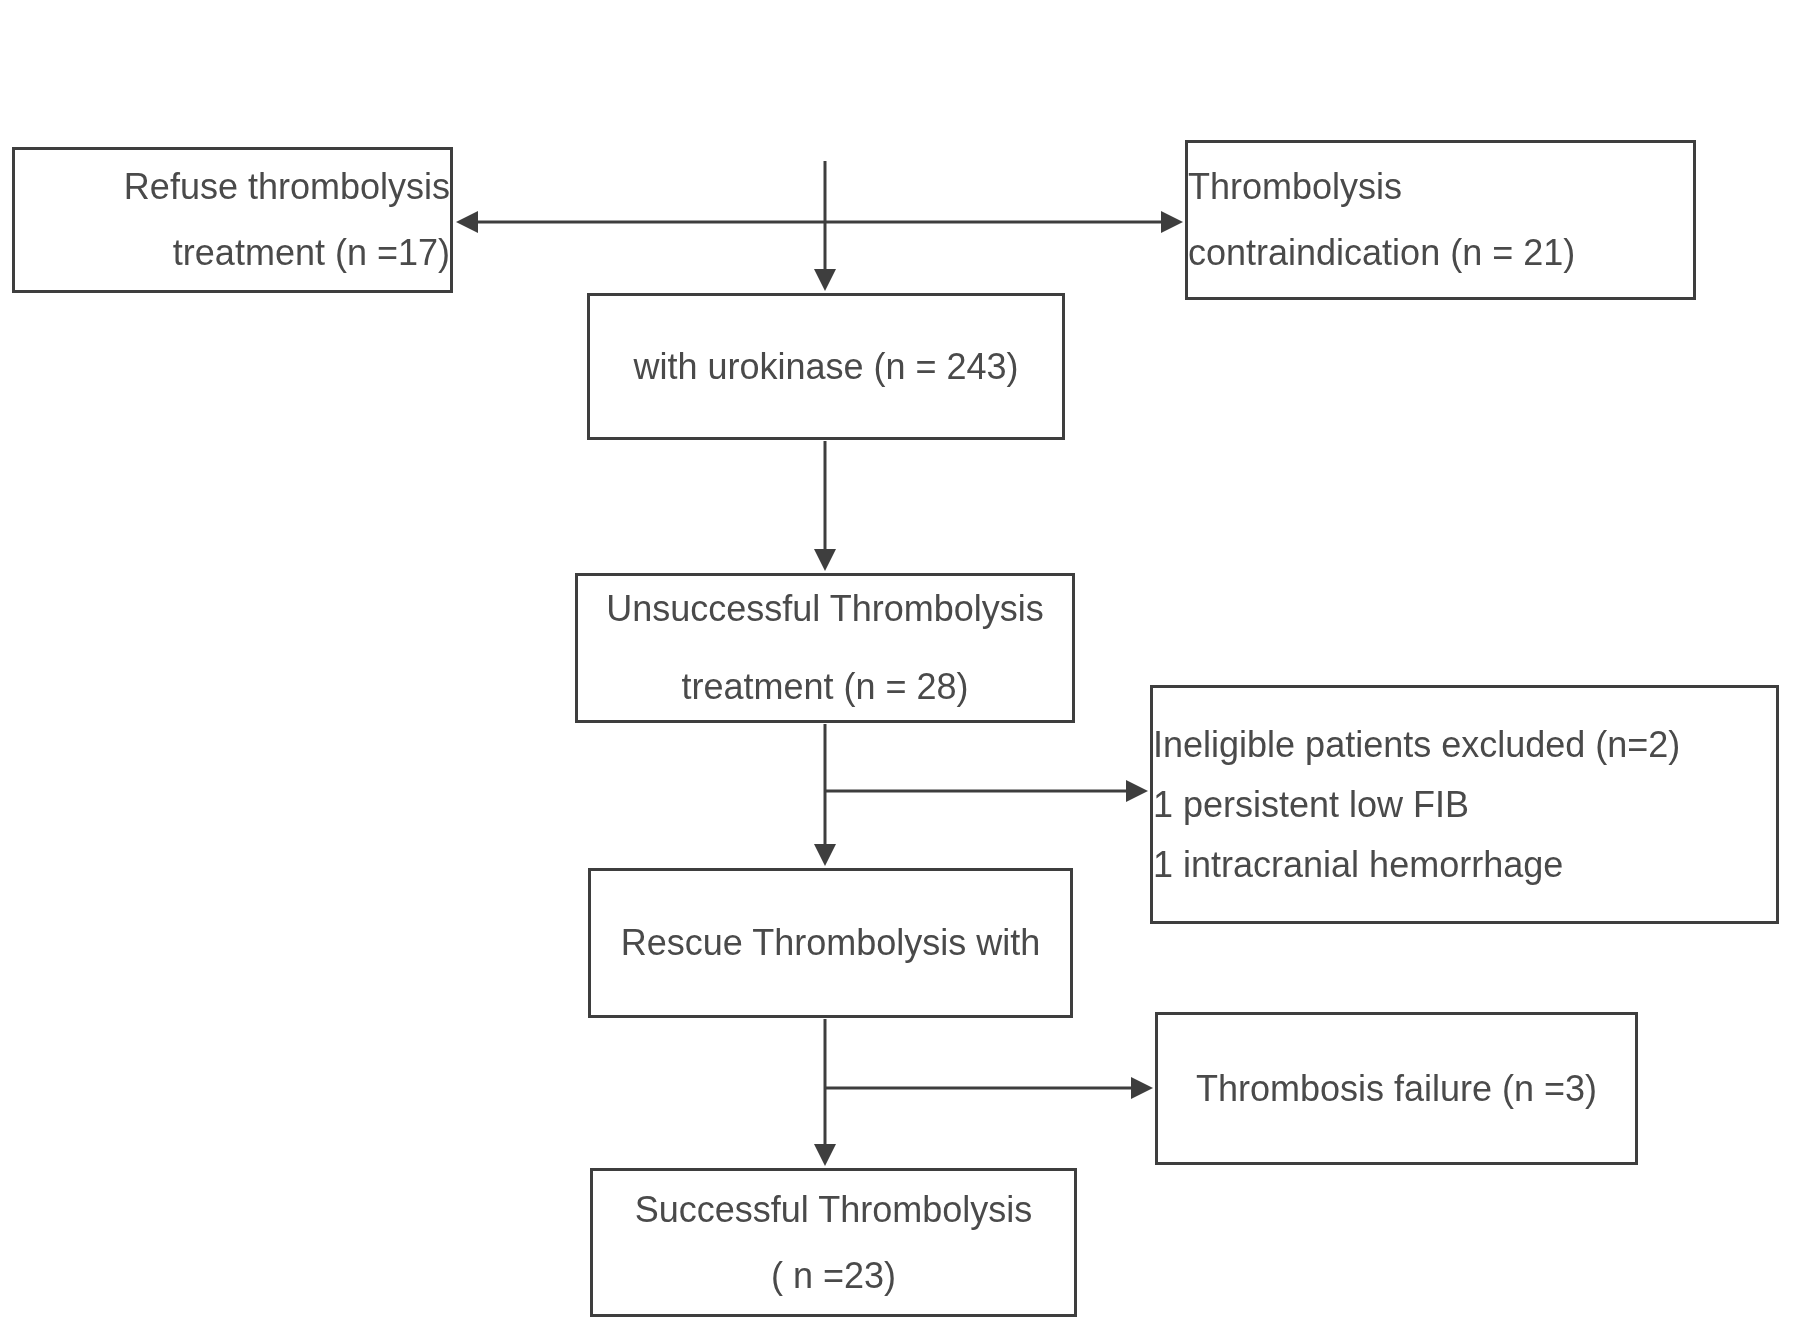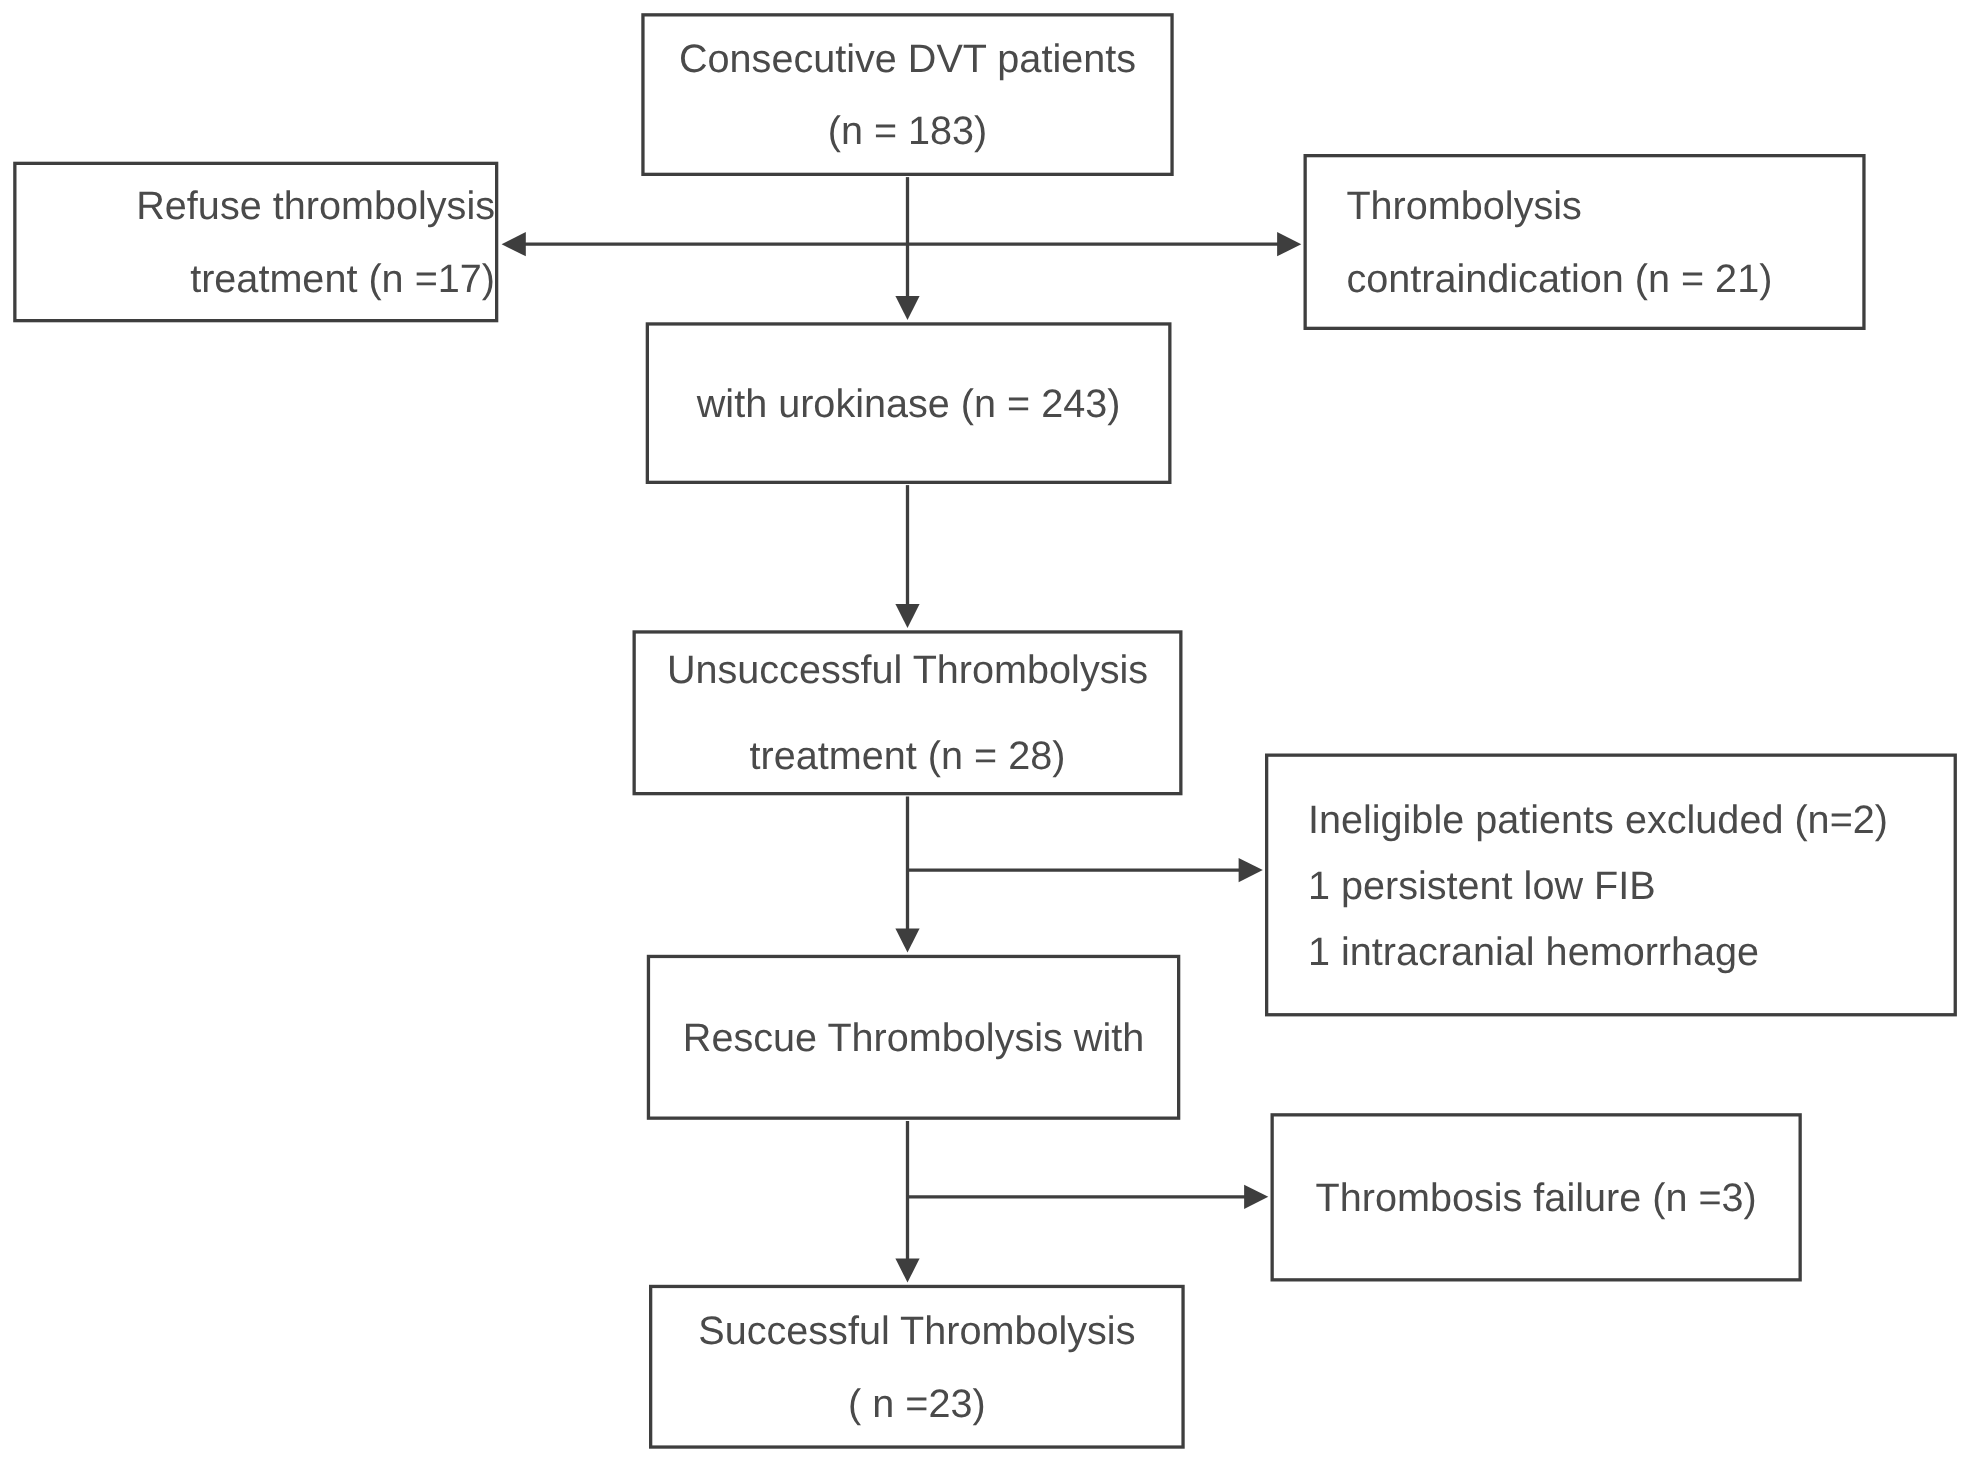--- a/index.html
+++ b/index.html
@@ -21,21 +21,21 @@
     border: 3px solid #3e3e3e;
     background: #ffffff;
     display: flex;
     flex-direction: column;
     justify-content: center;
     font-size: 36px;
     box-sizing: border-box;
   }
   .box .line { line-height: 66px; white-space: nowrap; }
   .box.centered { align-items: center; text-align: center; }
-  .box.left-aligned { align-items: flex-start; text-align: left; padding-left: 36px; }
+  .box.left-aligned { align-items: flex-start; text-align: left; }
   .box .indented { }
 
   
   #box-consecutive      { left: 583px;  top: 12px;   width: 484px; height: 148px; }
   #box-refuse           { left: 12px;   top: 147px;  width: 441px; height: 146px; align-items: flex-end; }
   #box-contraindication { left: 1185px; top: 140px;  width: 511px; height: 160px; }
   #box-urokinase        { left: 587px;  top: 293px;  width: 478px; height: 147px; }
   #box-unsuccessful     { left: 575px;  top: 573px;  width: 500px; height: 150px; gap: 12px; }
   #box-ineligible       { left: 1150px; top: 685px;  width: 629px; height: 239px; }
   #box-ineligible .line { line-height: 60px; }
@@ -82,24 +82,20 @@
         <polygon points="825,1166 814,1144 836,1144" stroke="none"></polygon>
       </g>
 
       <g>
         <line x1="825" y1="1088" x2="1136" y2="1088"></line>
         <polygon points="1153,1088 1131,1077 1131,1099" stroke="none"></polygon>
       </g>
     </g>
   </svg>
 
-  <div class="box centered" id="box-consecutive">
-    <div class="line">Consecutive DVT patients</div>
-    <div class="line">(n = 183)</div>
-  </div>
 
   <div class="box centered" id="box-refuse">
     <div class="line">Refuse thrombolysis</div>
     <div class="line">treatment (n =17)</div>
   </div>
 
   <div class="box left-aligned" id="box-contraindication">
     <div class="line">Thrombolysis</div>
     <div class="line">contraindication (n = 21)</div>
   </div>

